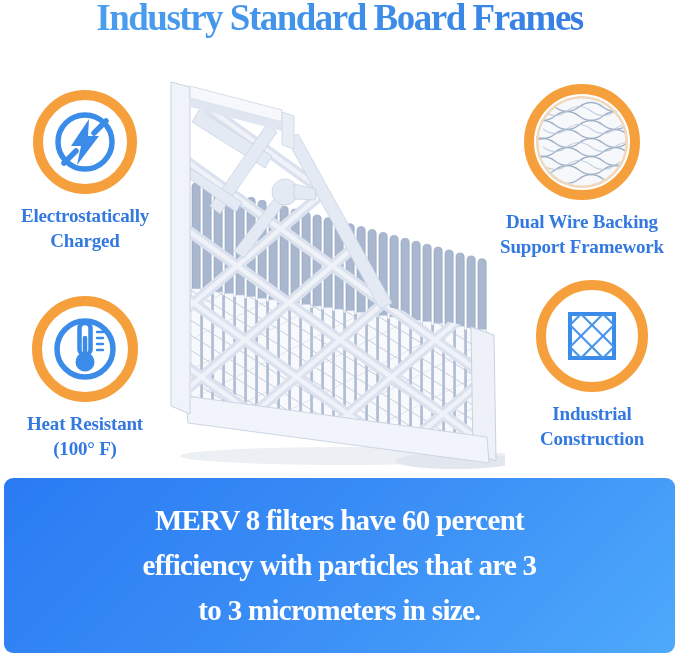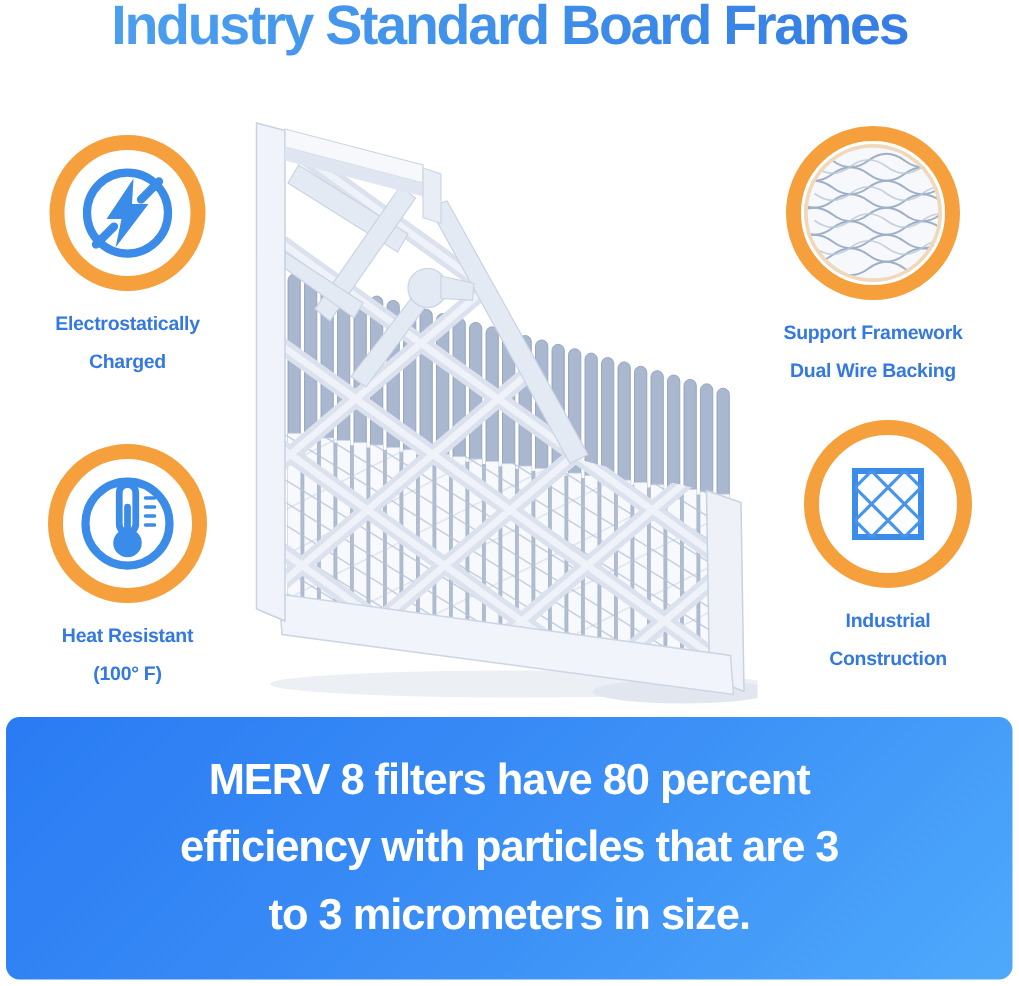--- a/index.html
+++ b/index.html
@@ -1,35 +1,35 @@
 <!DOCTYPE html>
 <html><head>
 <meta charset="utf-8">
 <style>
   html,body{margin:0;padding:0;background:#ffffff;}
   #stage{
     position:relative;width:679px;height:657px;overflow:hidden;background:#ffffff;
-    font-family:Liberation Sans, sans-serif;
+    font-family:Liberation Serif, serif;
   }
   .title{
     position:absolute;top:-4px;left:0;right:0;text-align:center;
     font-size:37px;font-weight:bold;letter-spacing:-1.5px;color:#3e8ee9;margin:0;
   }
   @supports (-webkit-background-clip:text){
     .title{background:linear-gradient(90deg,#4fa3f0 0%,#3e8ee9 55%,#3277e3 100%);
       -webkit-background-clip:text;background-clip:text;color:transparent;}
   }
   .feature{position:absolute;margin:0;display:flex;flex-direction:column;align-items:center;}
   .ring{
     box-sizing:border-box;border:10px solid #f5a03c;border-radius:50%;
     background:#ffffff;display:flex;align-items:center;justify-content:center;
   }
   .feature figcaption{margin-top:9px;text-align:center;}
   .flabel{
-    font-size:13px;font-weight:bold;letter-spacing:-0.2px;color:#3479df;line-height:25px;
+    font-size:19px;font-weight:bold;letter-spacing:-0.2px;color:#3479df;line-height:25px;
   }
   .banner{
     position:absolute;left:4px;top:478px;width:671px;height:175px;border-radius:9px;
     background:linear-gradient(135deg,#2a7bf3 0%,#3c90f6 55%,#4ea9fb 100%);
     display:flex;flex-direction:column;align-items:center;justify-content:center;
   }
   .bline{
     color:#ffffff;font-size:29px;font-weight:bold;letter-spacing:-0.7px;
     line-height:45px;text-align:center;
   }
@@ -81,22 +81,22 @@
           <path d="M8 16 q12 9 24 0 t24 0 t24 0 t24 0"></path>
           <path d="M8 34 q12 9 24 0 t24 0 t24 0 t24 0"></path>
           <path d="M8 52 q12 9 24 0 t24 0 t24 0 t24 0"></path>
           <path d="M8 70 q12 9 24 0 t24 0 t24 0 t24 0"></path>
         </g>
         <circle cx="47" cy="47" r="45" fill="none" stroke="#f1d8ba" stroke-width="3"></circle>
       </g>
     </svg>
   </div>
   <figcaption>
+    <div class="flabel">Dual Wire Backing</div>
     <div class="flabel">Support Framework</div>
-    <div class="flabel">Dual Wire Backing</div>
   </figcaption>
 </figure>
 
 <figure class="feature" style="left:2px;top:296px;width:166px;justify-content:flex-end;">
   <div class="ring" style="width:106px;height:106px;">
     <svg width="86" height="86" viewBox="0 0 86 86">
       <circle cx="43" cy="43" r="28" fill="none" stroke="#3b8be8" stroke-width="5.5"></circle>
       <rect x="37.5" y="17" width="11" height="32" rx="5.5" fill="#ffffff" stroke="#3b8be8" stroke-width="4.5"></rect>
       <line x1="43" y1="32" x2="43" y2="50" stroke="#3b8be8" stroke-width="4.5" stroke-linecap="round"></line>
       <circle cx="43" cy="56" r="9.5" fill="#3b8be8"></circle>
@@ -321,18 +321,18 @@
   </g>
   <polygon points="471,327 494,335 496,461 473,452" fill="#eef2f8" stroke="#c9d2e1" stroke-width="1"></polygon>
   <polygon points="186,396 487,437 489,463 188,423" fill="#f1f4fa" stroke="#ccd5e3" stroke-width="1"></polygon>
   <polygon points="171,82 190,87 190,414 171,406" fill="#f0f3f9" stroke="#c9d2e1" stroke-width="1"></polygon>
   <polygon points="190,86 282,110 282,122 190,98" fill="#f6f8fc" stroke="#cdd6e4" stroke-width="0.8"></polygon>
   <polygon points="190,98 282,122 282,131 190,107" fill="#dfe6f1"></polygon>
   <polygon points="282,112 294,116 294,149 282,145" fill="#e8edf6" stroke="#cdd6e4" stroke-width="0.8"></polygon>
 </svg>
 
 <div class="banner">
-  <div class="bline">MERV 8 filters have 80 percent</div>
+  <div class="bline">MERV 8 filters have 60 percent</div>
   <div class="bline">efficiency with particles that are 3</div>
   <div class="bline">to 3 micrometers in size.</div>
 </div>
 
 </div>
 
 </body></html>

